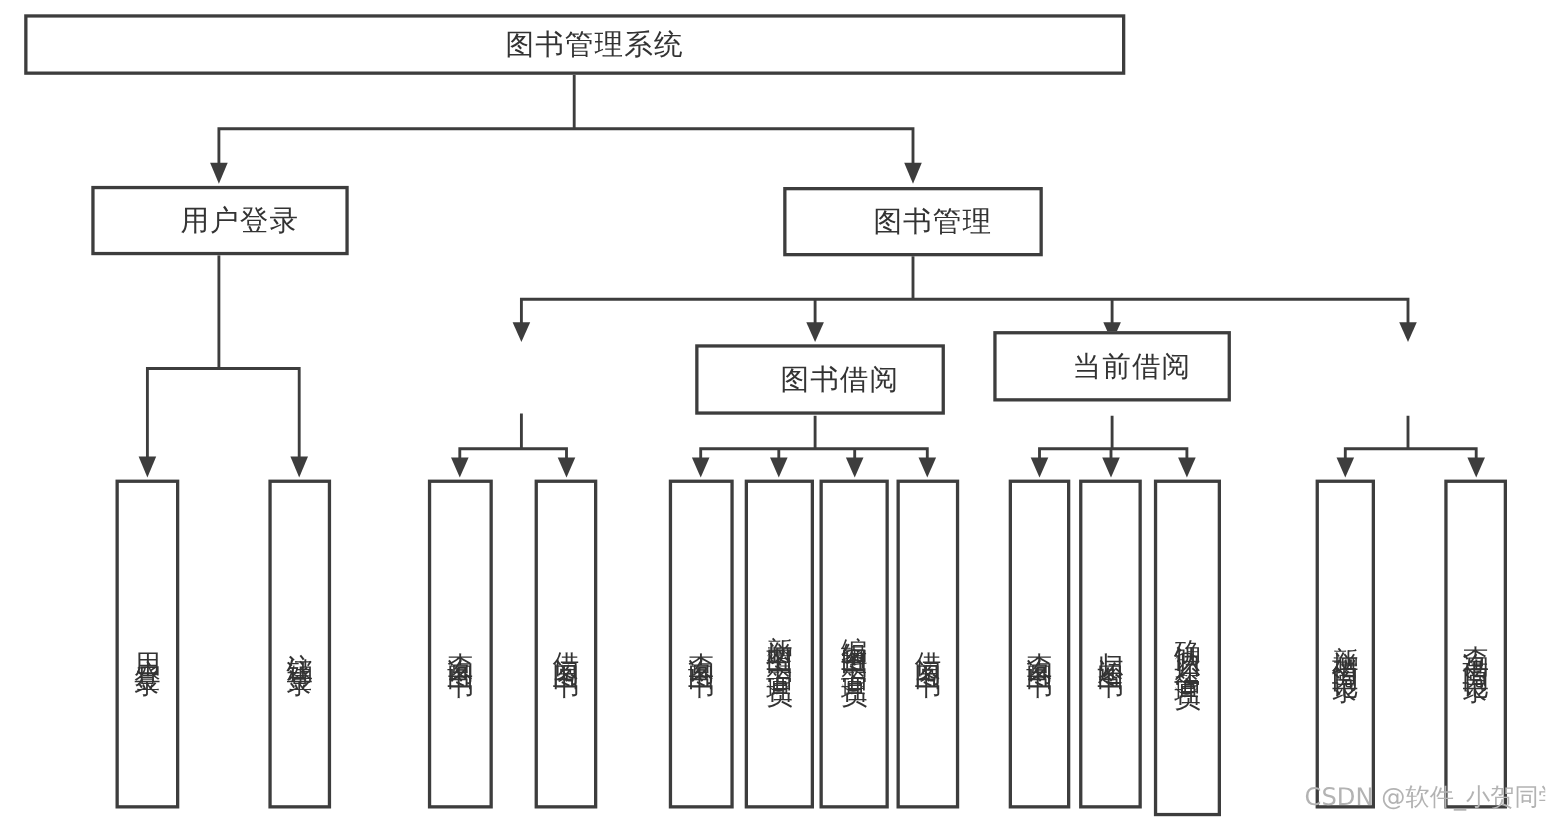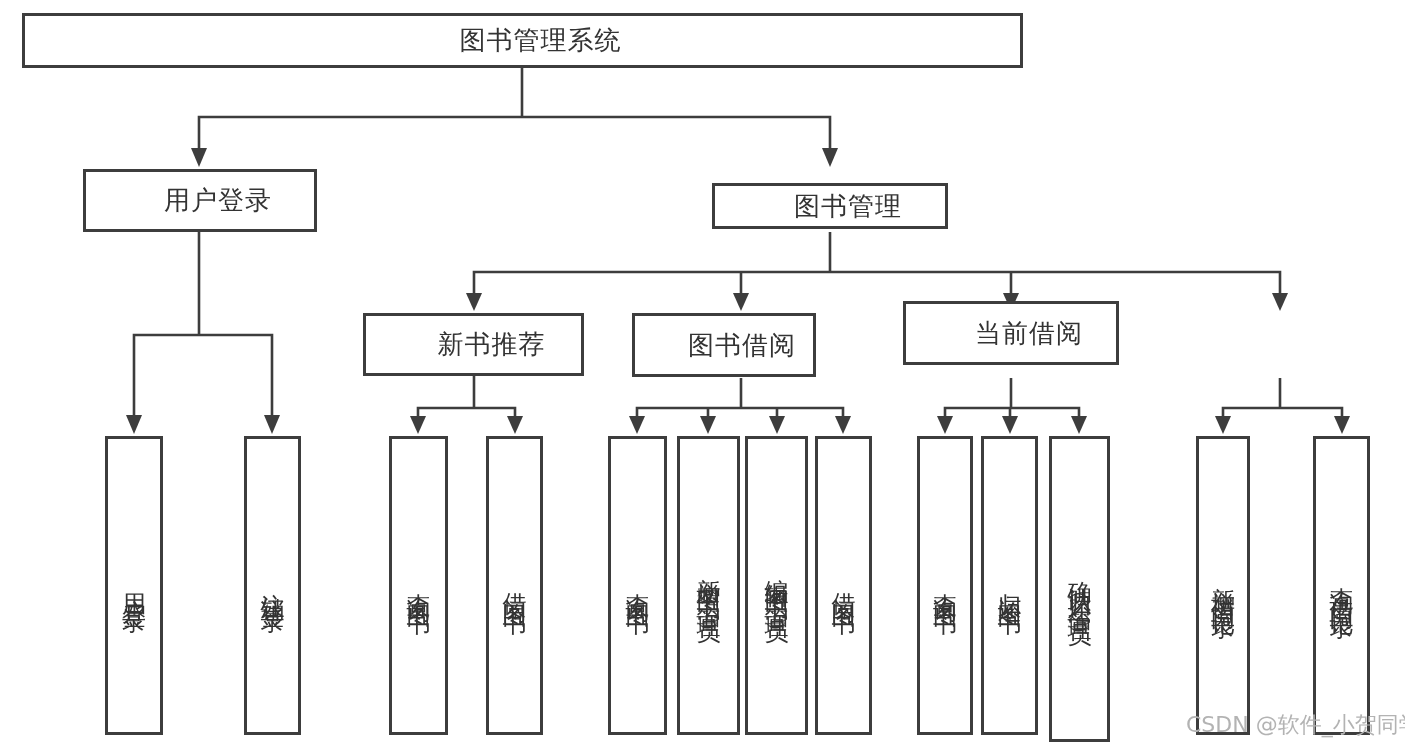--- a/index.html
+++ b/index.html
@@ -88,24 +88,23 @@
       <polygon points="1002,416 1018,416 1010,434"></polygon>
       <polygon points="1071,416 1087,416 1079,434"></polygon>
       <polygon points="1215,416 1231,416 1223,434"></polygon>
       <polygon points="1334,416 1350,416 1342,434"></polygon>
     </g>
   </svg>
 
   <div class="hbox" style="left:22px;top:13px;width:1001px;height:55px">图书管理系统</div>
 
   <div class="hbox" style="left:83px;top:169px;width:234px;height:63px">用户登录</div>
-  <div class="hbox" style="left:712px;top:183px;width:236px;height:46px">图书管理</div>
+  <div class="hbox" style="left:712px;top:170px;width:236px;height:63px">图书管理</div>
 
-  <div class="hbox" style="left:363px;top:313px;width:221px;height:63px">新书推荐</div>
-  <div class="hbox" style="left:632px;top:313px;width:184px;height:64px">图书借阅</div>
+  <div class="hbox" style="left:632px;top:313px;width:227px;height:64px">图书借阅</div>
   <div class="hbox" style="left:903px;top:301px;width:216px;height:64px">当前借阅</div>
 
   <div class="vbox" style="left:105px;top:436px;width:58px;height:299px">
     <span class="vtext">用户登录</span>
   </div>
   <div class="vbox" style="left:244px;top:436px;width:57px;height:299px">
     <span class="vtext">注销登录</span>
   </div>
 
   <div class="vbox" style="left:389px;top:436px;width:59px;height:299px">

